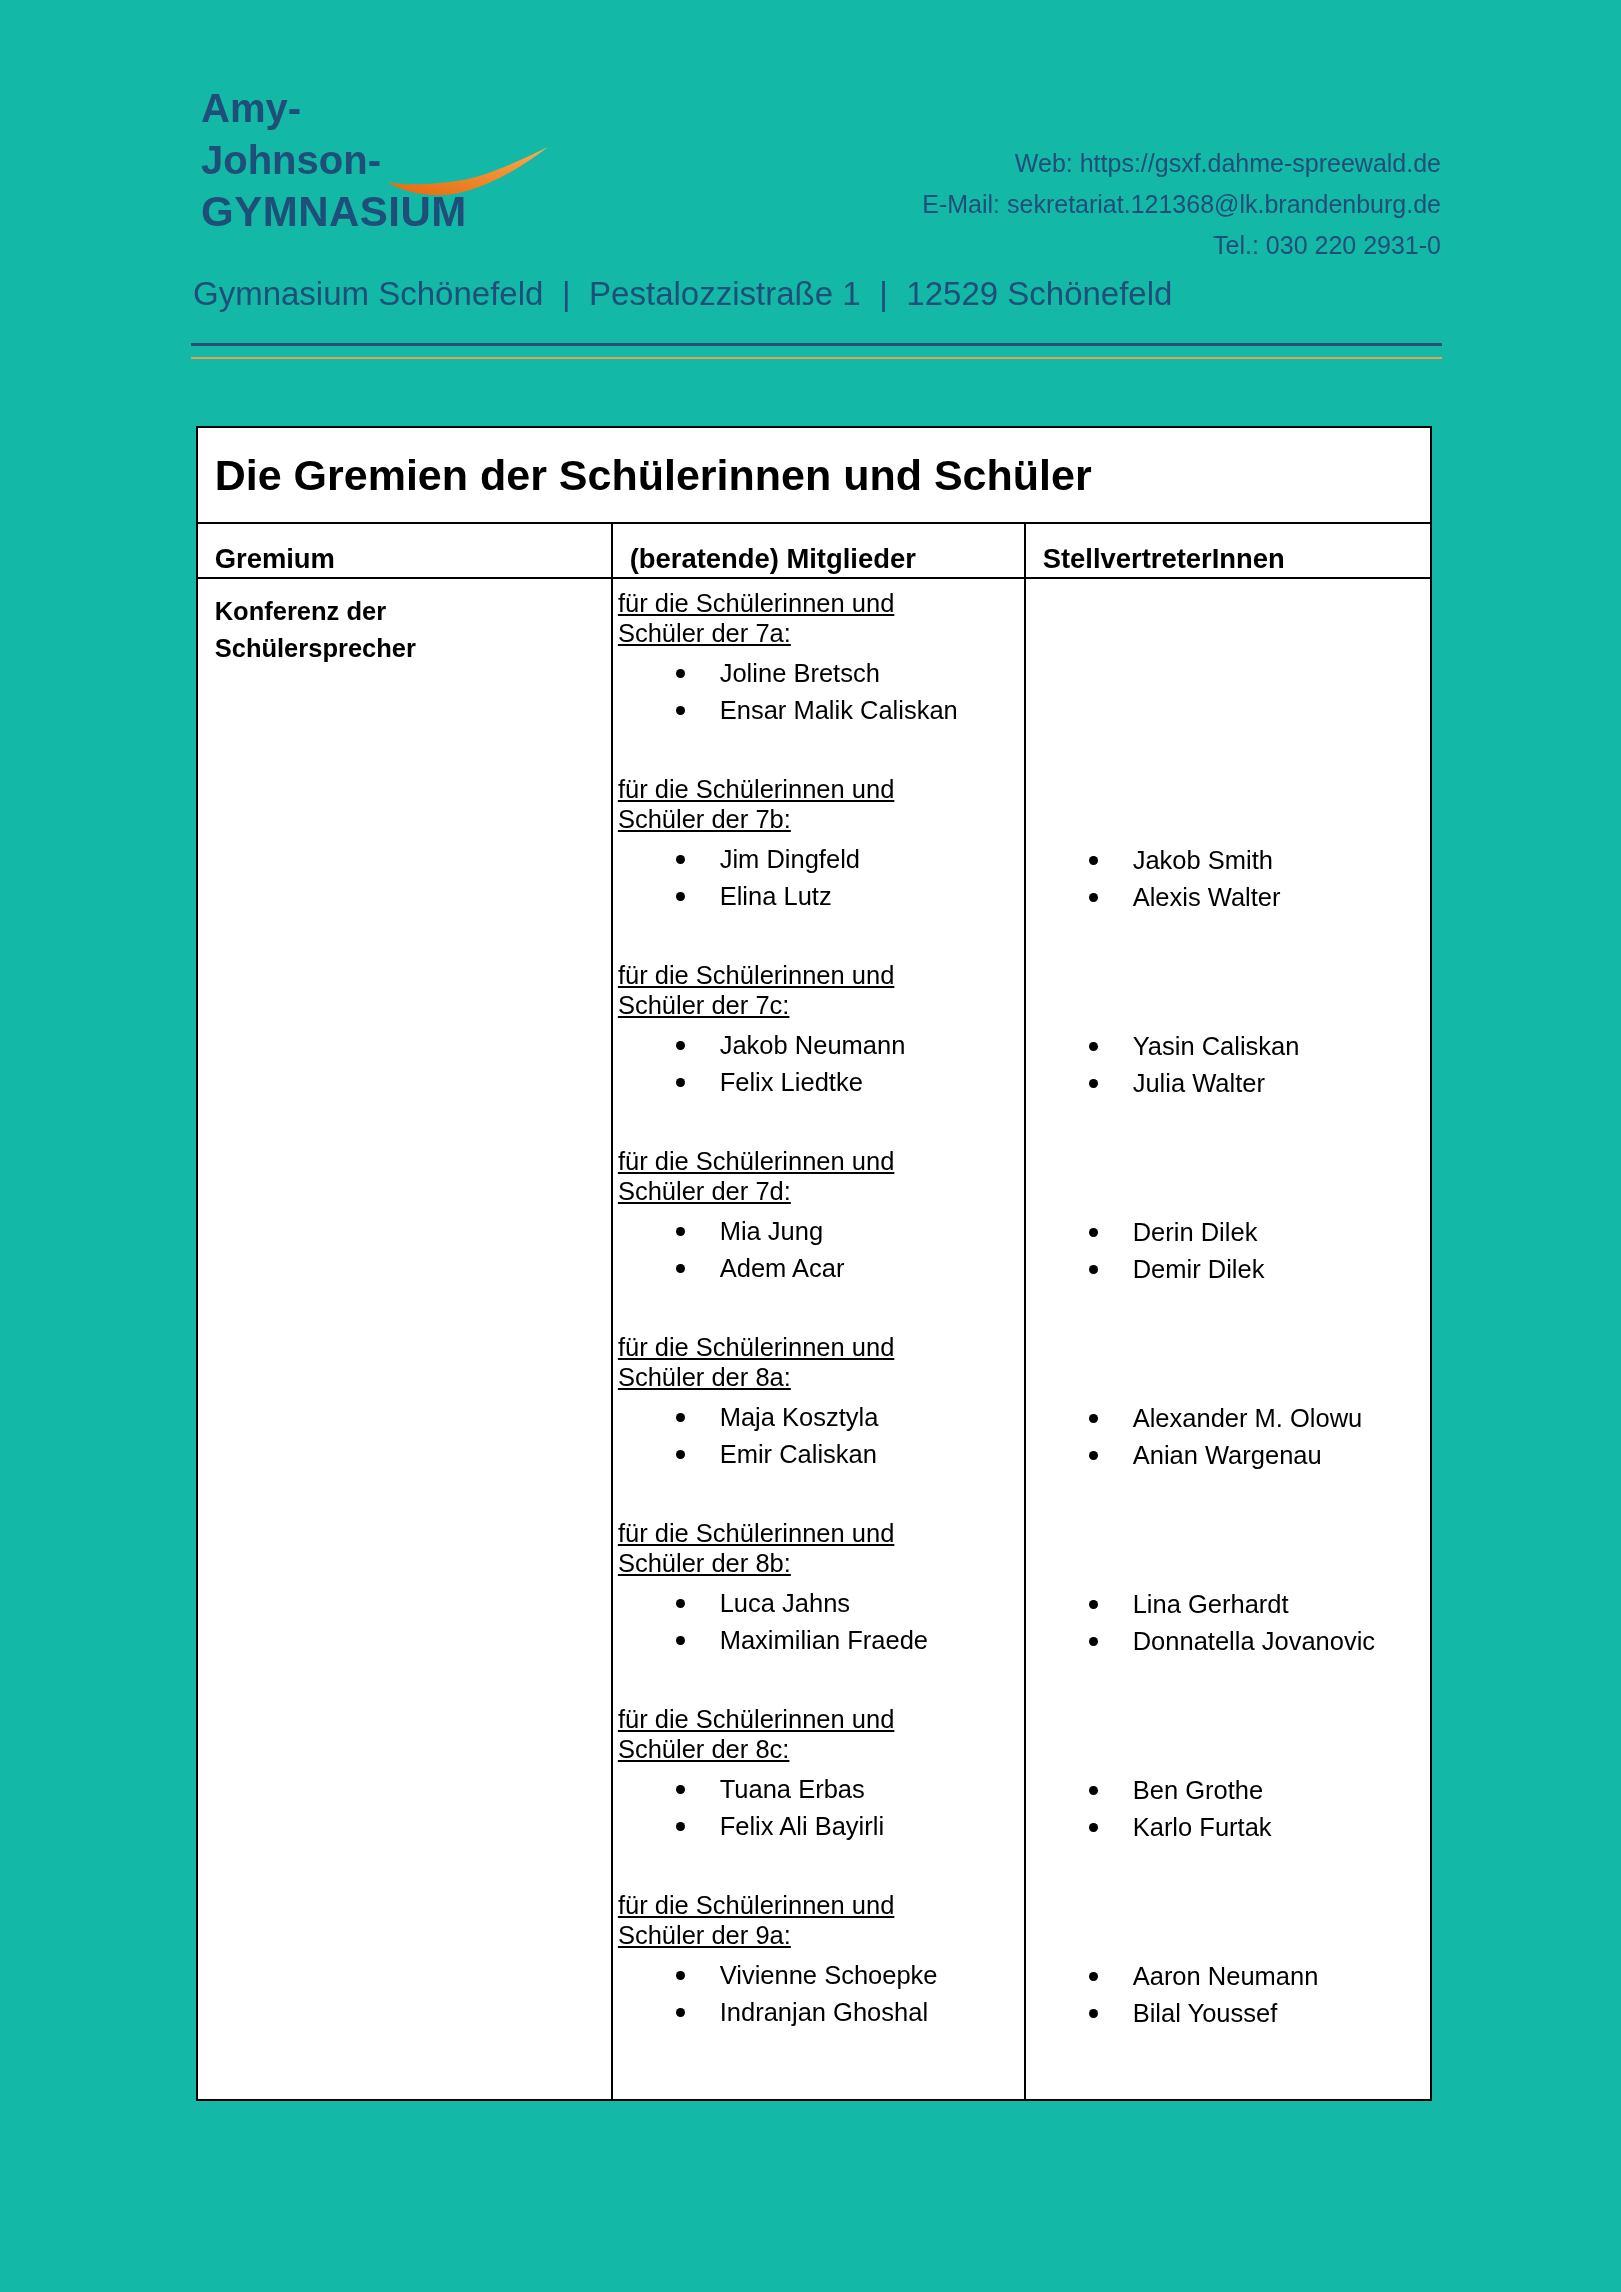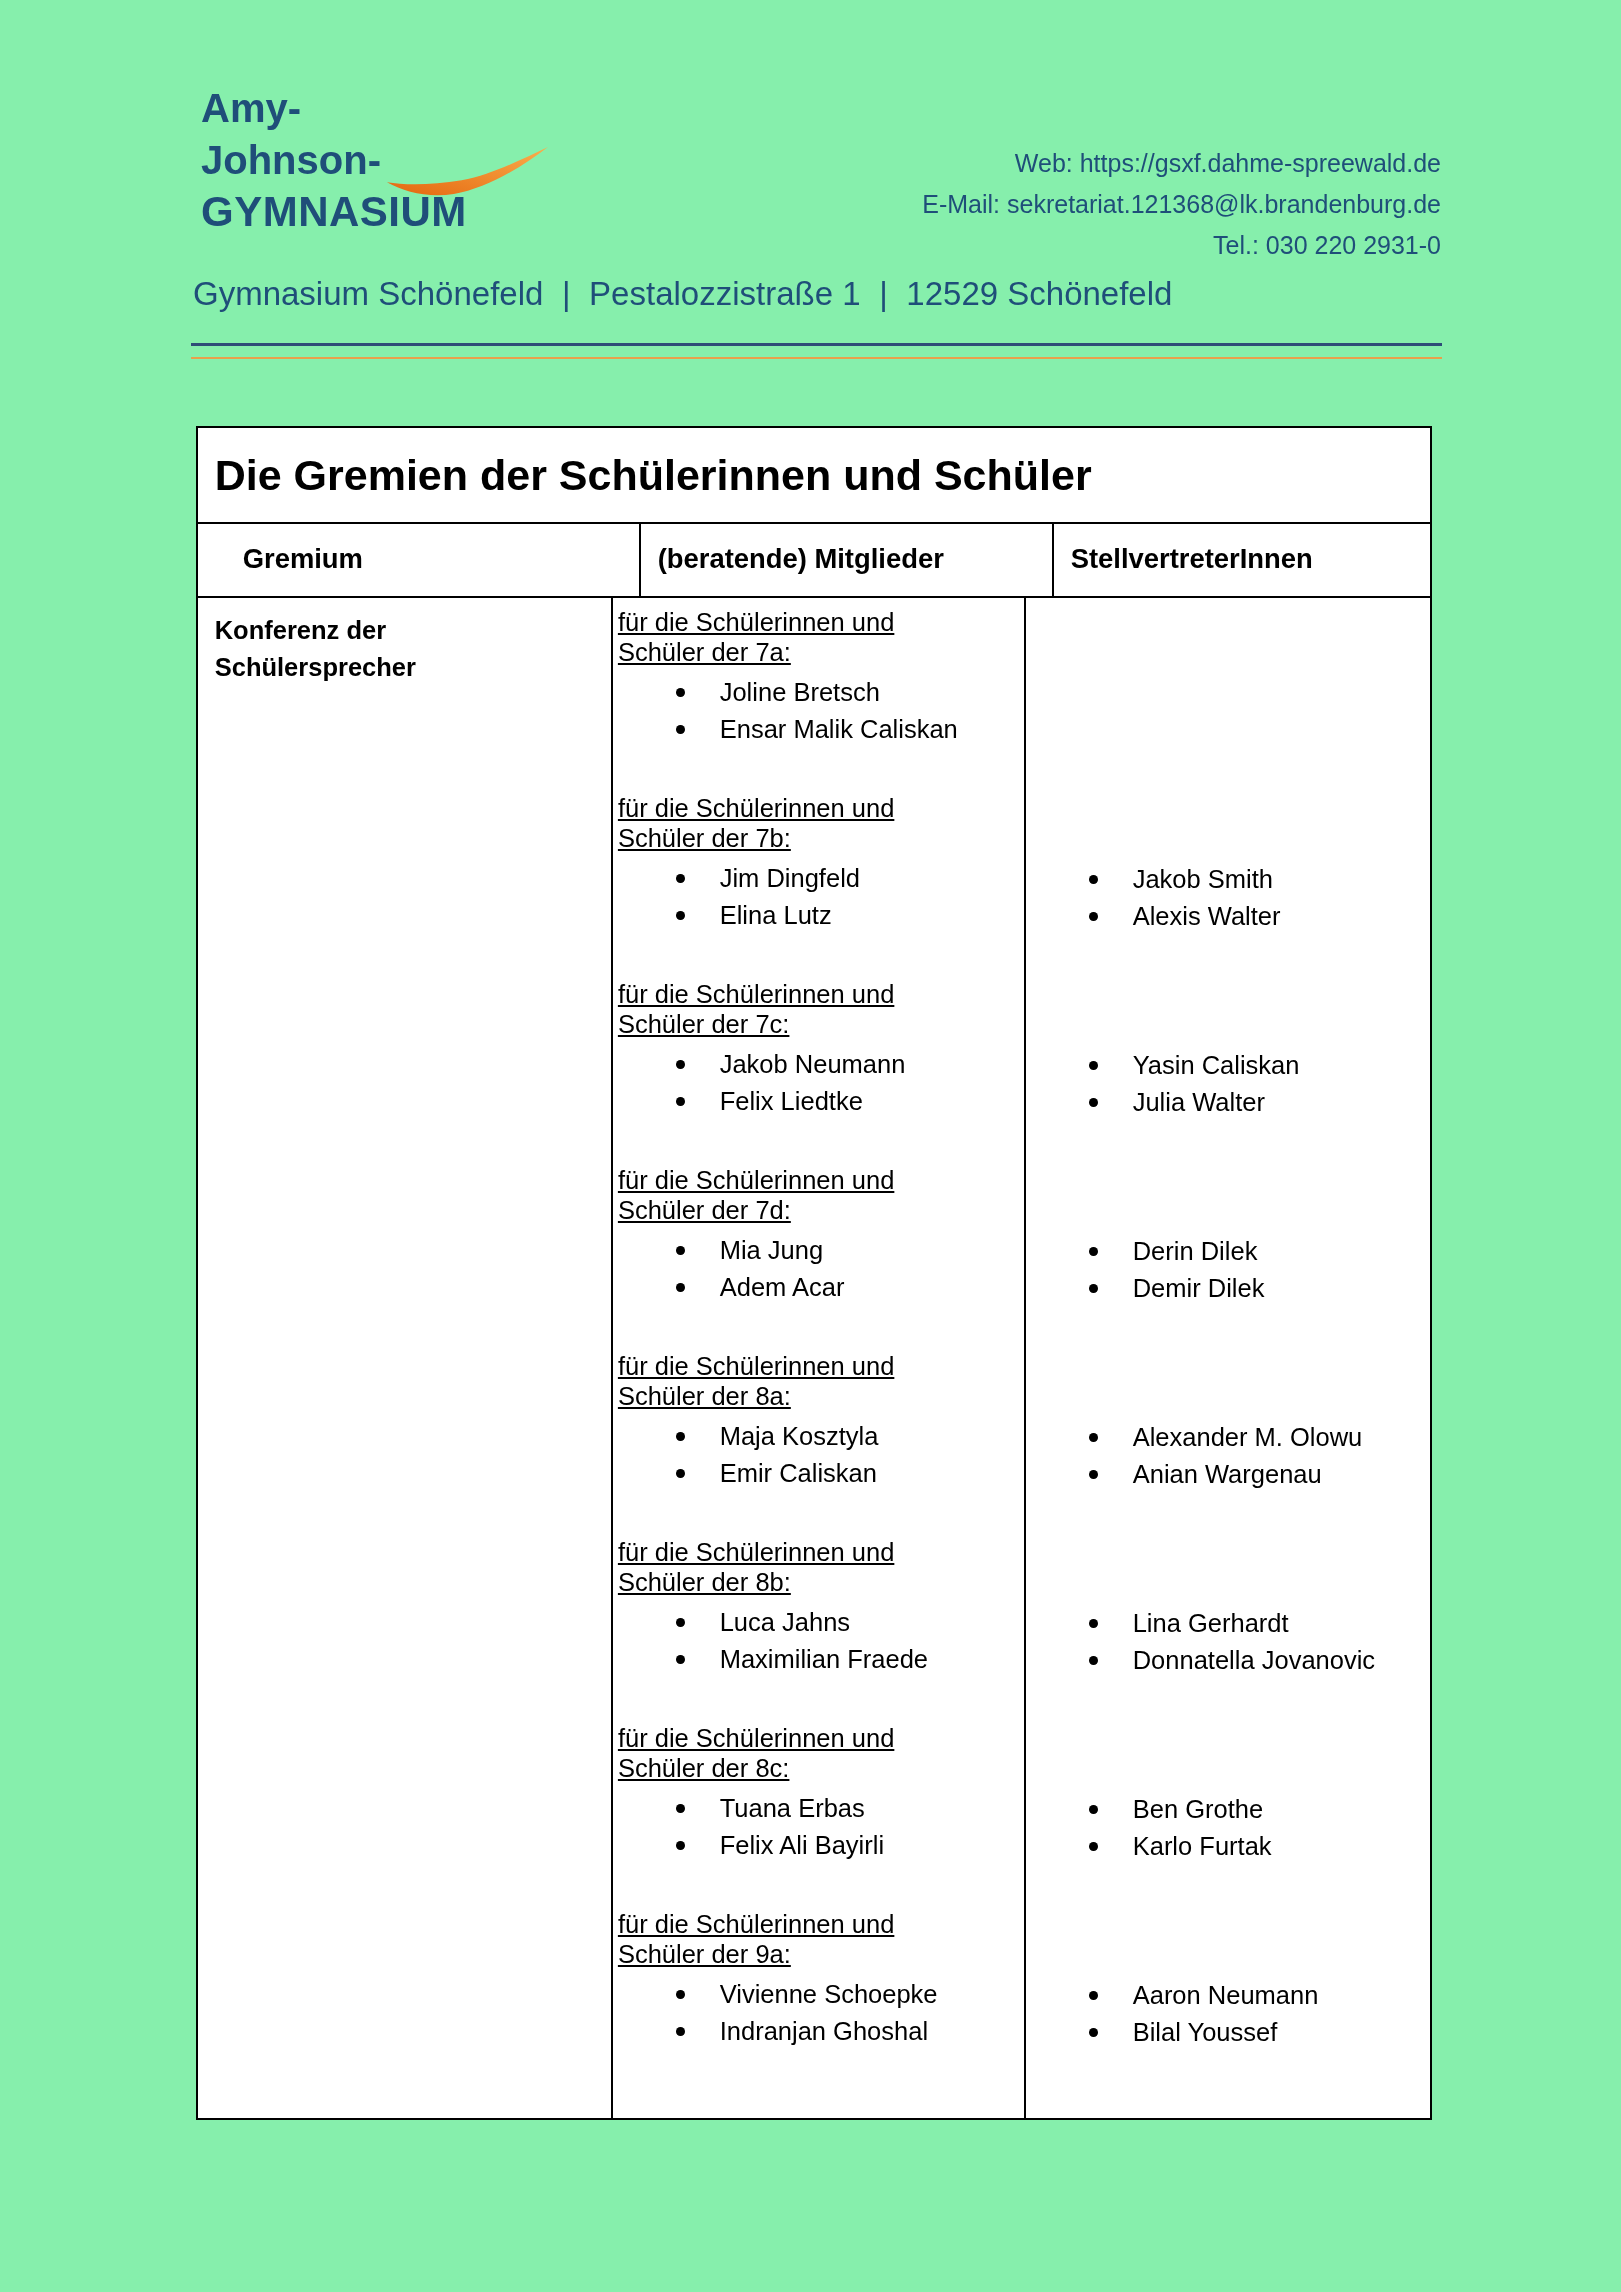--- a/index.html
+++ b/index.html
@@ -5,21 +5,21 @@
   :root{
     --brand:#1F4E79;
     --rule-blue:#2E4D77;
     --rule-orange:#E8A04C;
     --ink:#000000;
   }
   html,body{margin:0;padding:0;background:#ffffff;}
   .page{
     position:relative;
     width:1621px;height:2293px;
-    background:#86efac;
+    background:#14b8a6;
     font-family:"Liberation Sans","DejaVu Sans",sans-serif;
     color:var(--ink);
     overflow:hidden;
   }
   
   .logo{position:absolute;left:201px;top:82px;}
   .logo-line{font-weight:700;color:var(--brand);font-size:40px;line-height:52px;}
   .logo-line.l3{font-size:42px;letter-spacing:0.5px;}
   .swoosh{position:absolute;left:184px;top:63px;width:165px;height:55px;}
   .contact{position:absolute;right:180px;top:104px;text-align:right;color:var(--brand);font-size:25px;line-height:25.5px;margin-top:47px;}
@@ -35,21 +35,21 @@
     border:2px solid #000;border-bottom-width:2.9px;background:#fff;
     box-sizing:border-box;
   }
   .t-title{
     border-bottom:2px solid #000;height:94px;
     display:flex;align-items:center;padding-left:16.7px;
     font-size:43px;font-weight:700;
   }
   .t-head{
     display:grid;grid-template-columns:413px 413px 1fr;
-    border-bottom:2px solid #000;height:74px;box-sizing:border-box;padding-left:28px;
+    border-bottom:2px solid #000;height:55px;box-sizing:border-box;
   }
   .hcell{padding:18.6px 0 0 16.7px;font-size:27.4px;font-weight:700;box-sizing:border-box;}
   .hcell + .hcell{border-left:2px solid #000;}
   .t-body{
     display:grid;grid-template-columns:413px 413px 1fr;
     min-height:1520px;box-sizing:border-box;
   }
   .t-body .cell{box-sizing:border-box;}
   .t-body .cell + .cell{border-left:2px solid #000;}
   .c1{padding:13.7px 15.7px 0 16.7px;}

